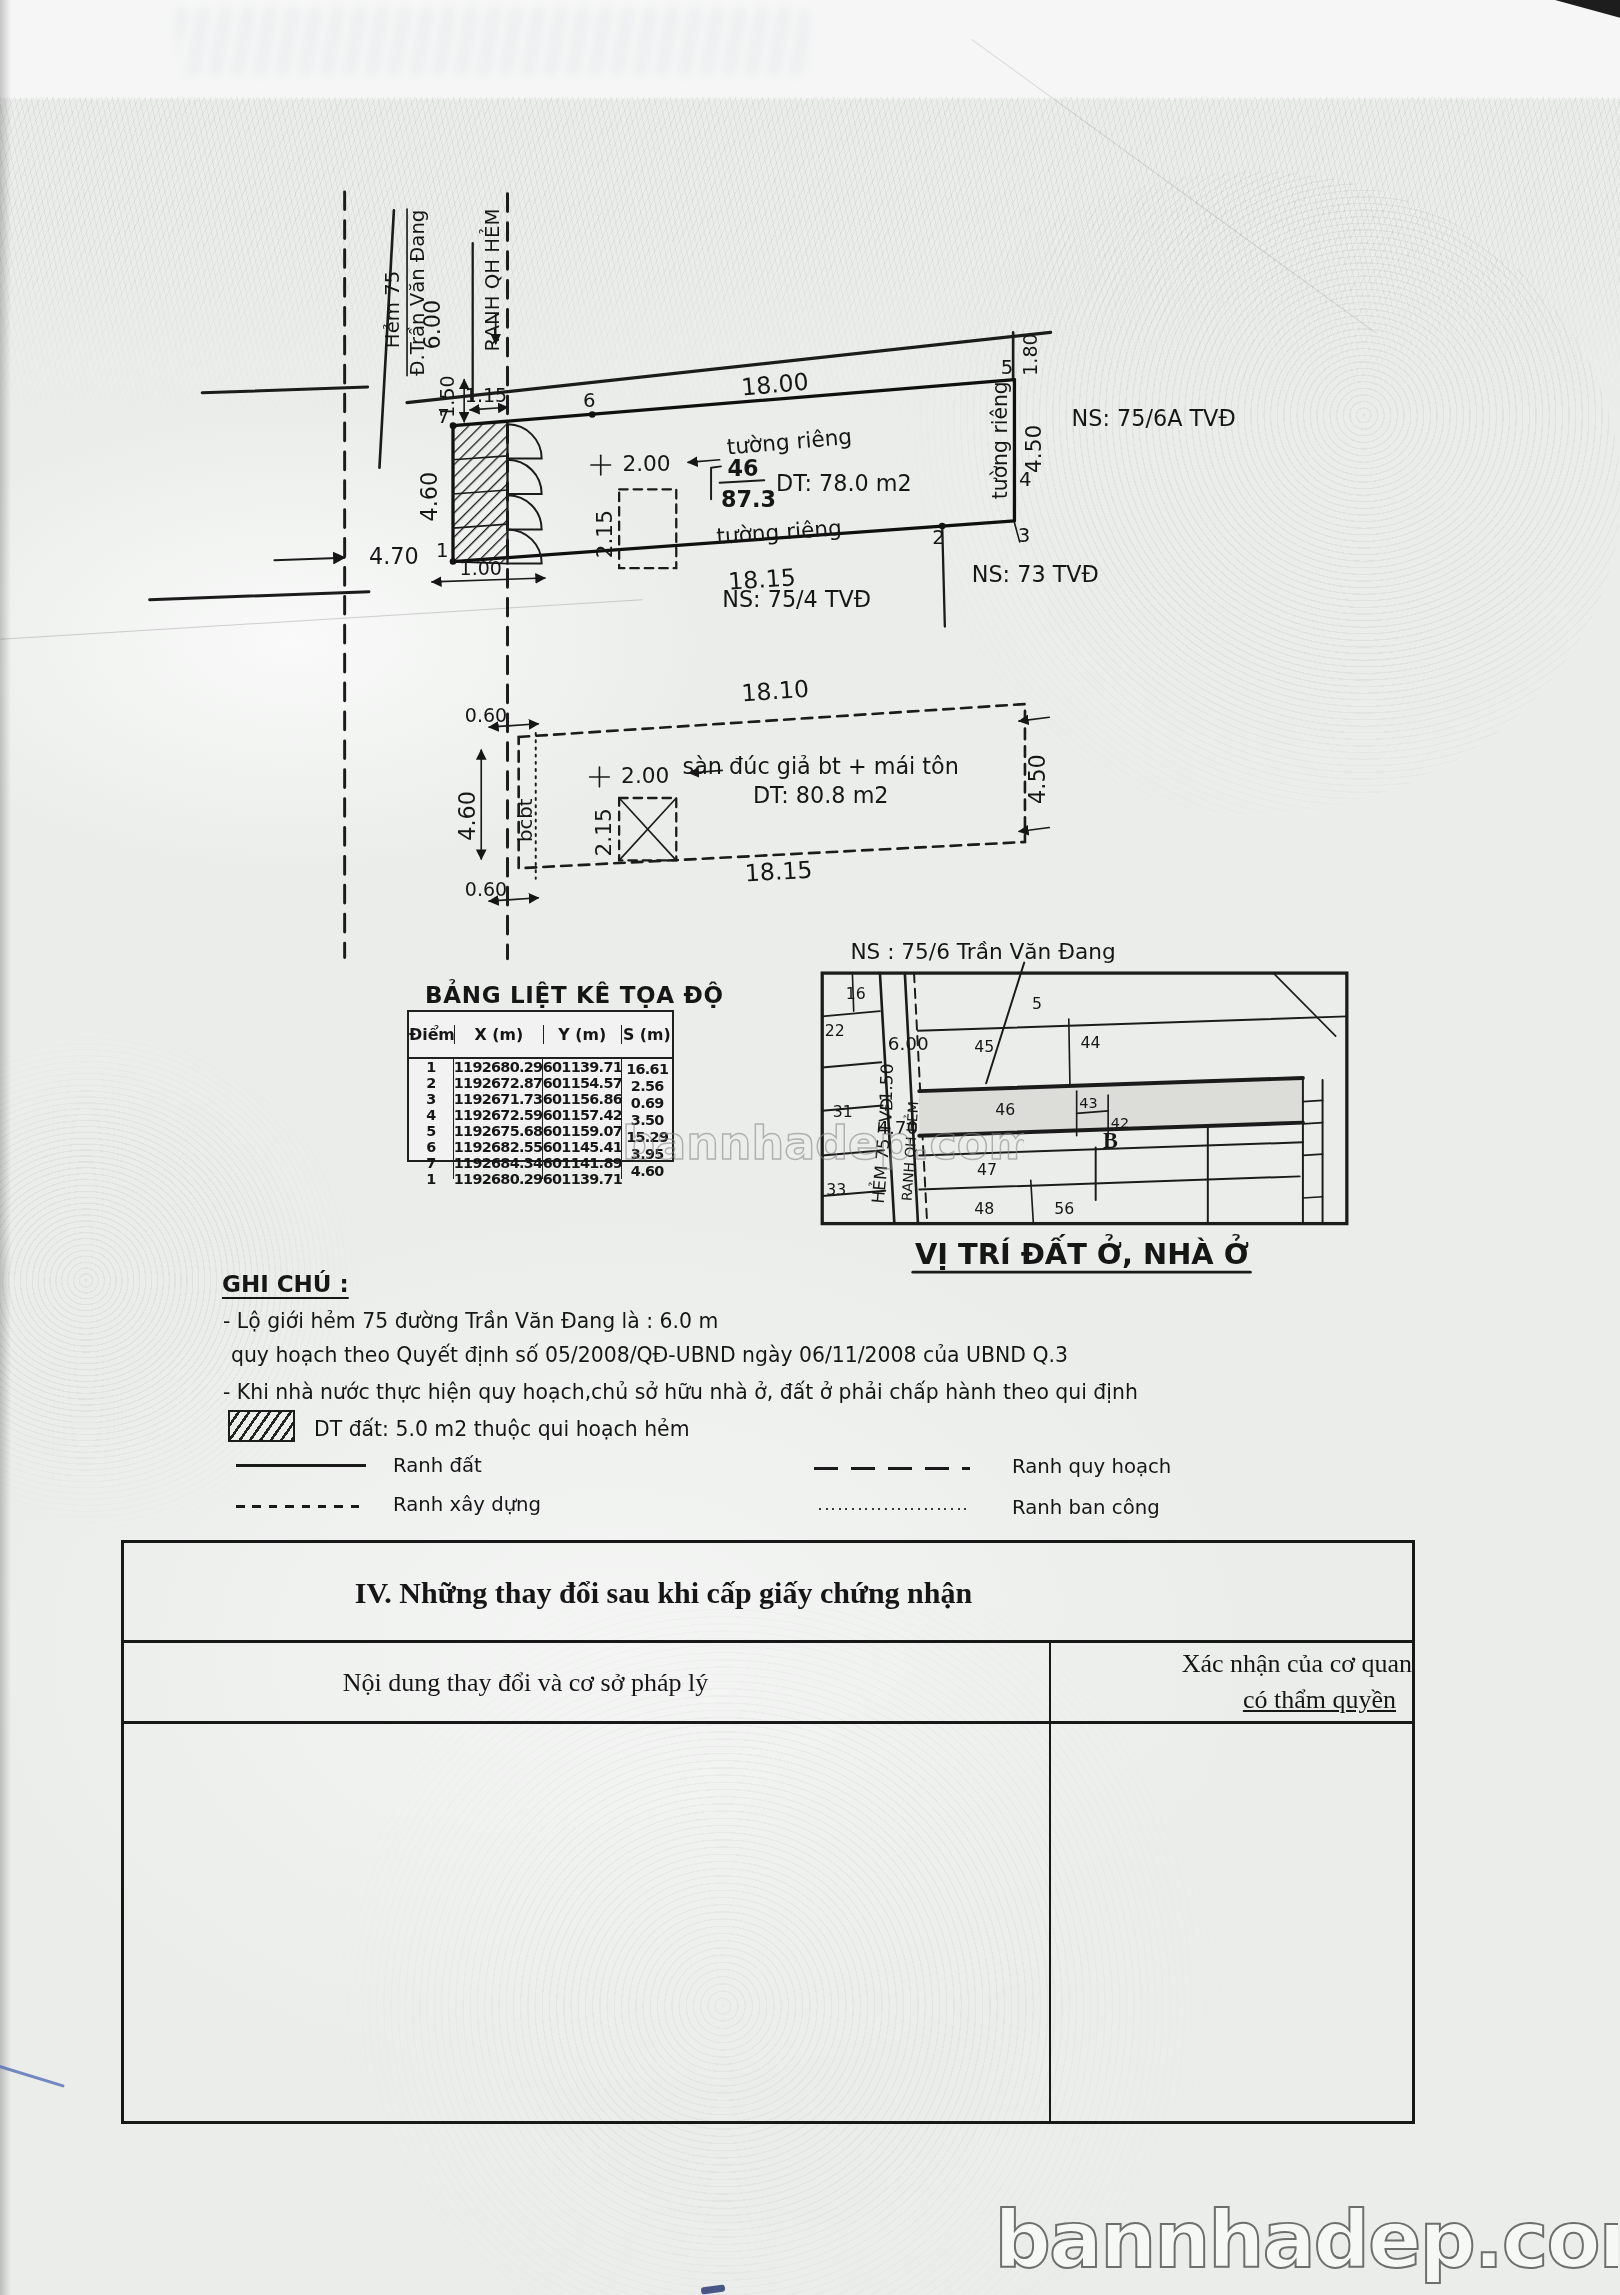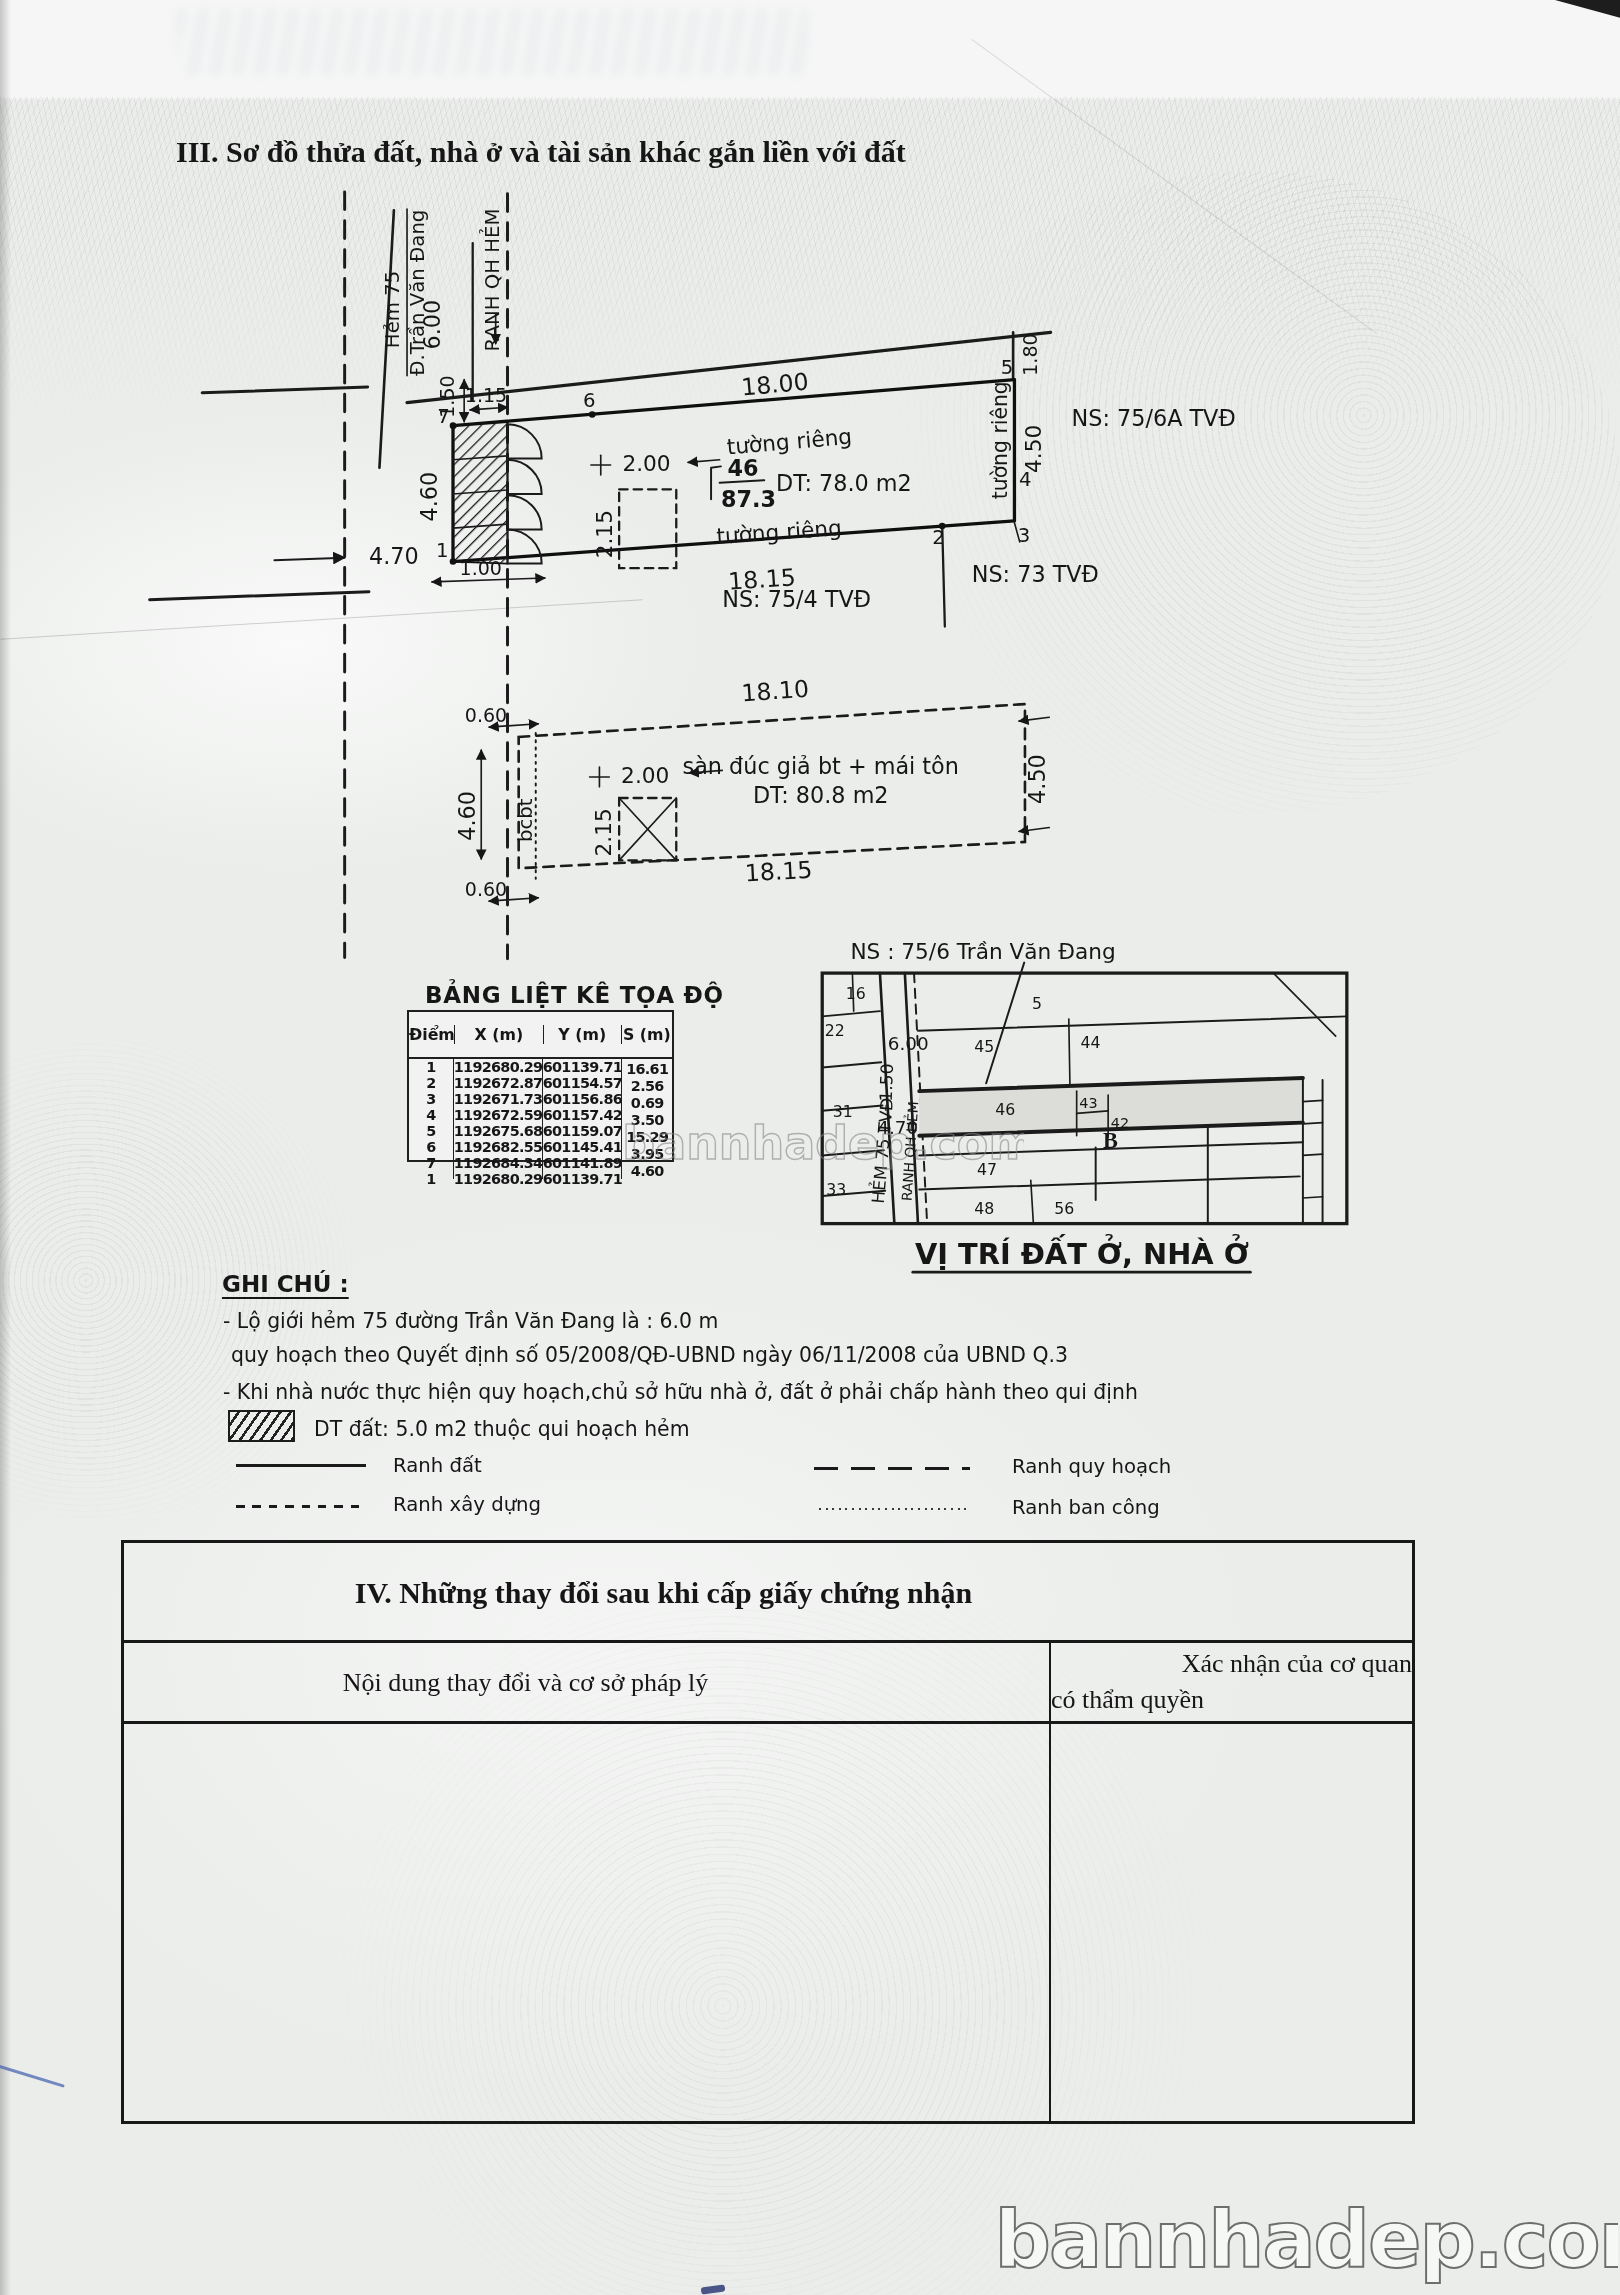--- a/index.html
+++ b/index.html
@@ -71,21 +71,20 @@
   <div class="tex tex-swirl2"></div>
   <div class="tex tex-swirl3"></div>
   <div class="tex bleed"></div>
   <div class="tex crease1"></div>
   <div class="tex crease2"></div>
   <div class="tex edge-shadow"></div>
   <div class="tex corner-dark"></div>
   <div class="tex blue1"></div>
   <div class="tex blue2"></div>
 
-  <div class="t serif" style="left:176px;top:135px;font-size:30px;font-weight:bold;">III. Sơ đồ thửa đất, nhà ở và tài sản khác gắn liền với đất</div>
 
   <svg style="position:absolute;left:118px;top:184px;" width="1261" height="788" viewBox="0 0 1920 1200">
     <defs>
       <marker id="ar" viewBox="0 0 10 10" refX="9" refY="5" markerWidth="6.5" markerHeight="6.5" orient="auto-start-reverse">
         <path d="M0 0 L10 5 L0 10 z" fill="#161616"></path>
       </marker>
       <pattern id="hatch" width="13" height="13" patternUnits="userSpaceOnUse" patternTransform="rotate(45)">
         <rect width="13" height="13" fill="none"></rect>
         <line x1="0" y1="0" x2="0" y2="13" stroke="#1b1b1b" stroke-width="4"></line>
       </pattern>
@@ -343,21 +342,21 @@
   <div class="t" style="left:1012px;top:1496px;font-size:19.7px;">Ranh ban công</div>
 
   <div class="s4">
     <div class="rowline" style="top:97px;"></div>
     <div class="rowline" style="top:178px;"></div>
     <div class="divline"></div>
   </div>
   <div class="t serif" style="left:197px;top:1668px;width:657px;text-align:center;font-size:26px;white-space:normal;">Nội dung thay đổi và cơ sở pháp lý</div>
   <div class="t serif" style="left:204px;top:1576px;width:919px;text-align:center;font-size:30px;font-weight:bold;white-space:normal;">IV. Những thay đổi sau khi cấp giấy chứng nhận</div>
   <div class="t serif" style="left:1051px;top:1649px;width:361px;text-align:right;font-size:26px;white-space:normal;">Xác nhận của cơ quan</div>
-  <div class="t serif" style="left:1051px;top:1685px;width:345px;text-align:left;font-size:26px;white-space:normal;">có thẩm quyền</div>
+  <div class="t serif" style="left:1051px;top:1685px;width:345px;text-align:right;font-size:26px;white-space:normal;text-decoration:underline;">có thẩm quyền</div>
 
   <svg style="position:absolute;left:617px;top:1102px;" width="407" height="79" viewBox="0 0 620 120">
     <text x="8" y="86" font-size="70" font-weight="bold" font-family="DejaVu Sans, sans-serif" fill="none" stroke="#868686" stroke-width="2.2" opacity="0.6">bannhadep.com</text>
   </svg>
   <svg style="position:absolute;left:988px;top:2187px;" width="630" height="105" viewBox="0 0 960 160">
     <text x="10" y="122" font-size="120" font-weight="bold" font-family="DejaVu Sans, sans-serif" letter-spacing="-3" fill="rgba(247,248,247,0.9)" stroke="#6e6e6e" stroke-width="3">bannhadep.com</text>
   </svg>
 
 </div>
 

